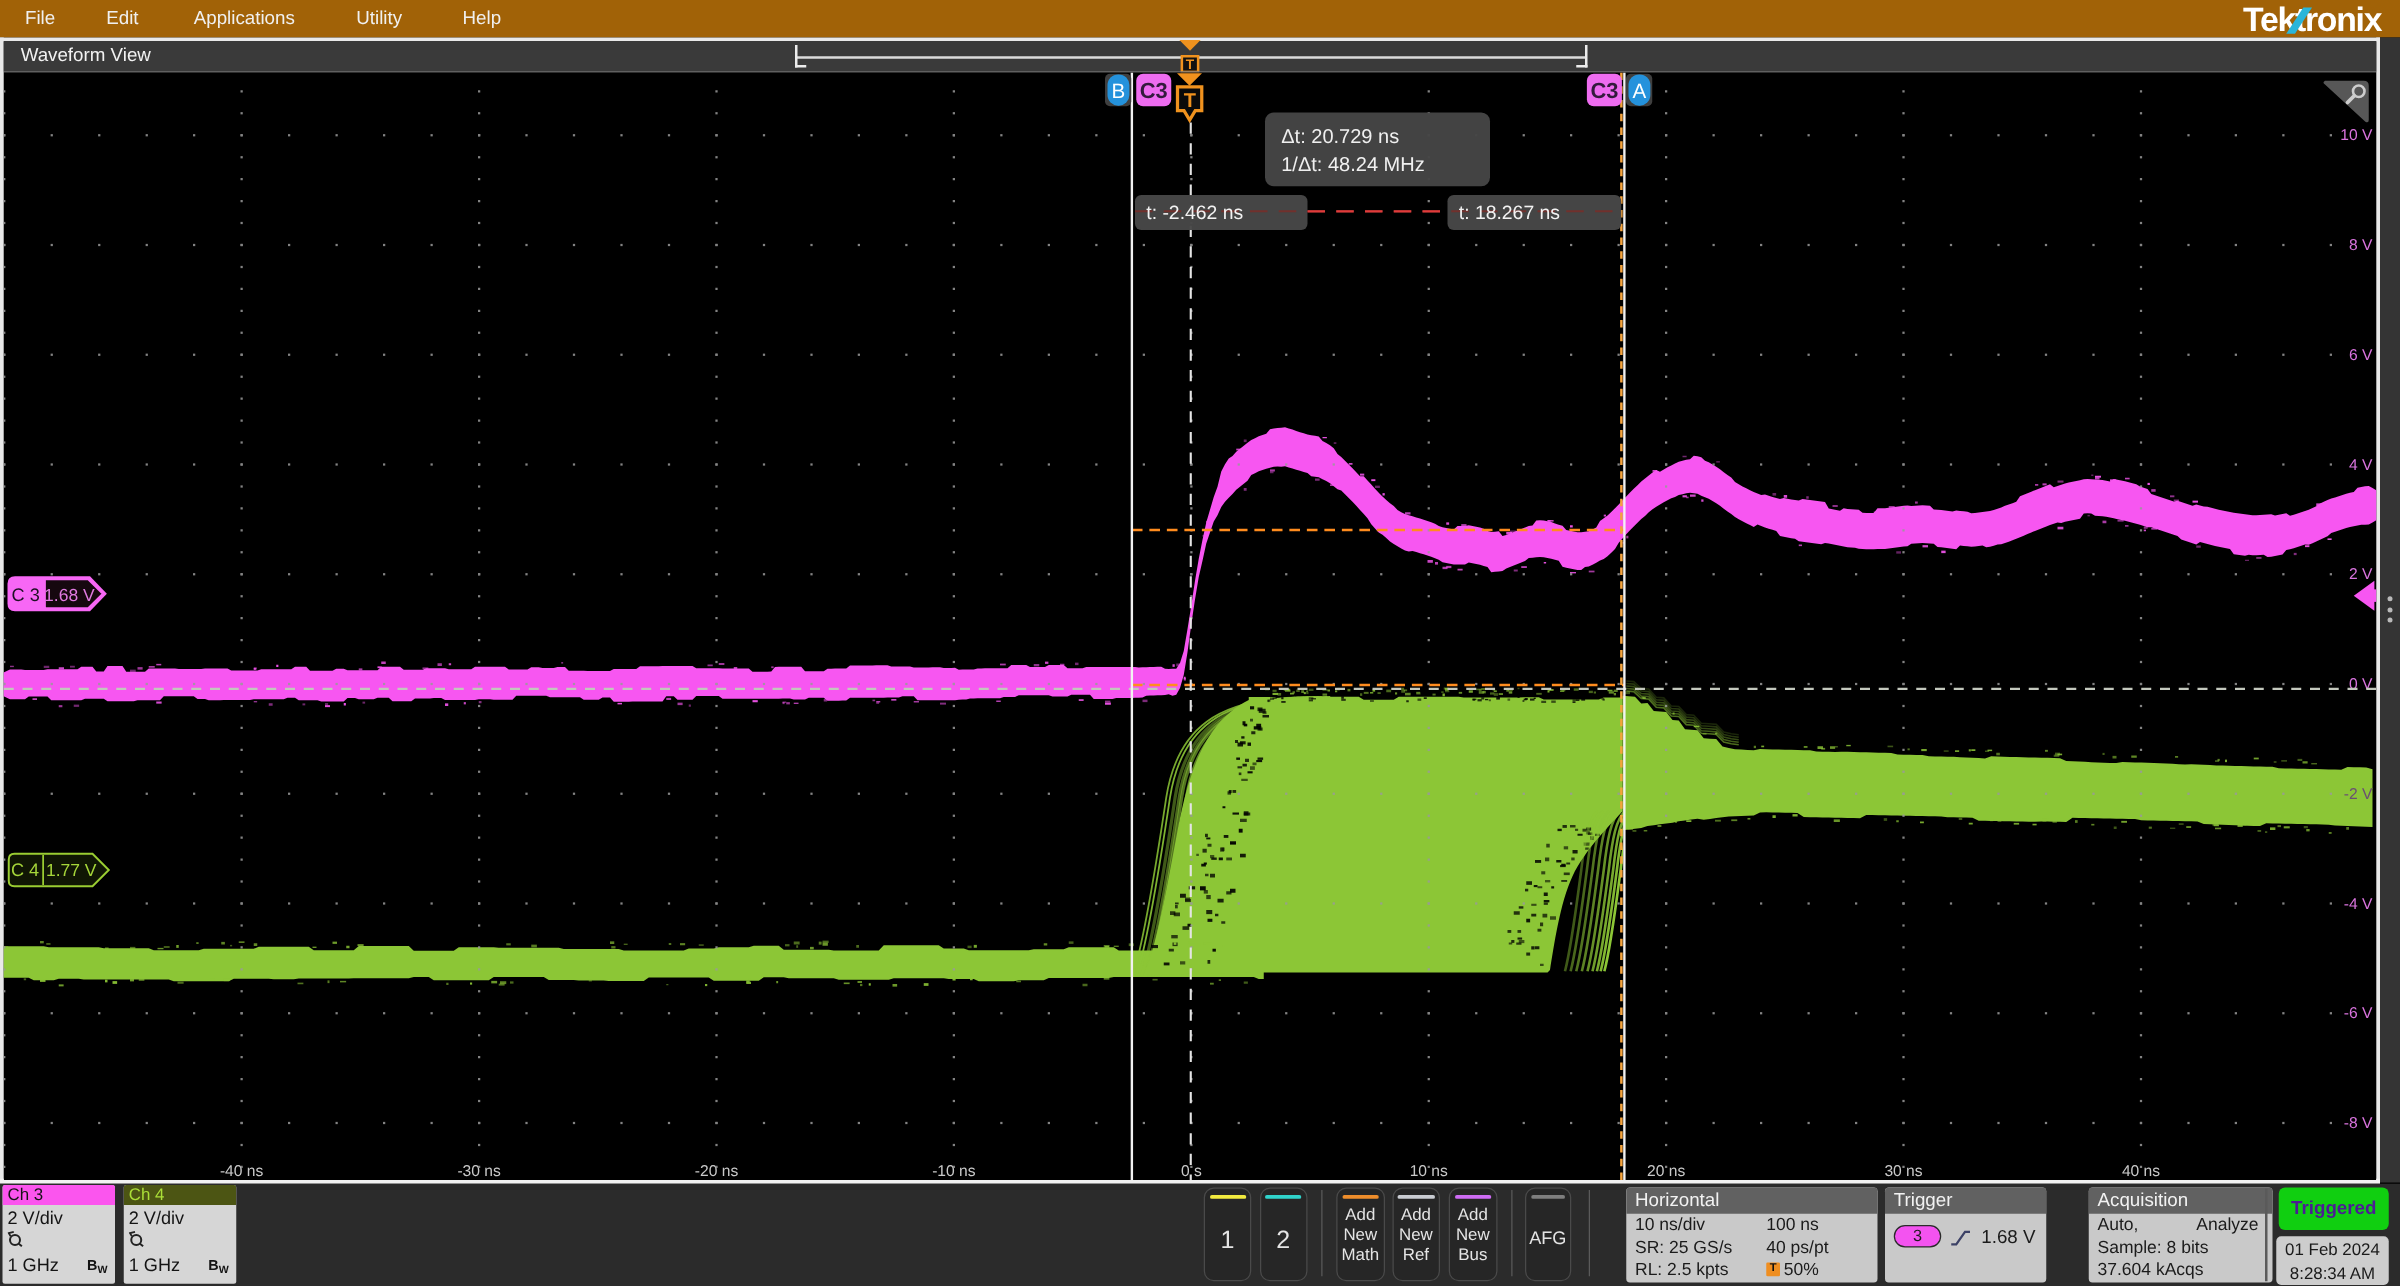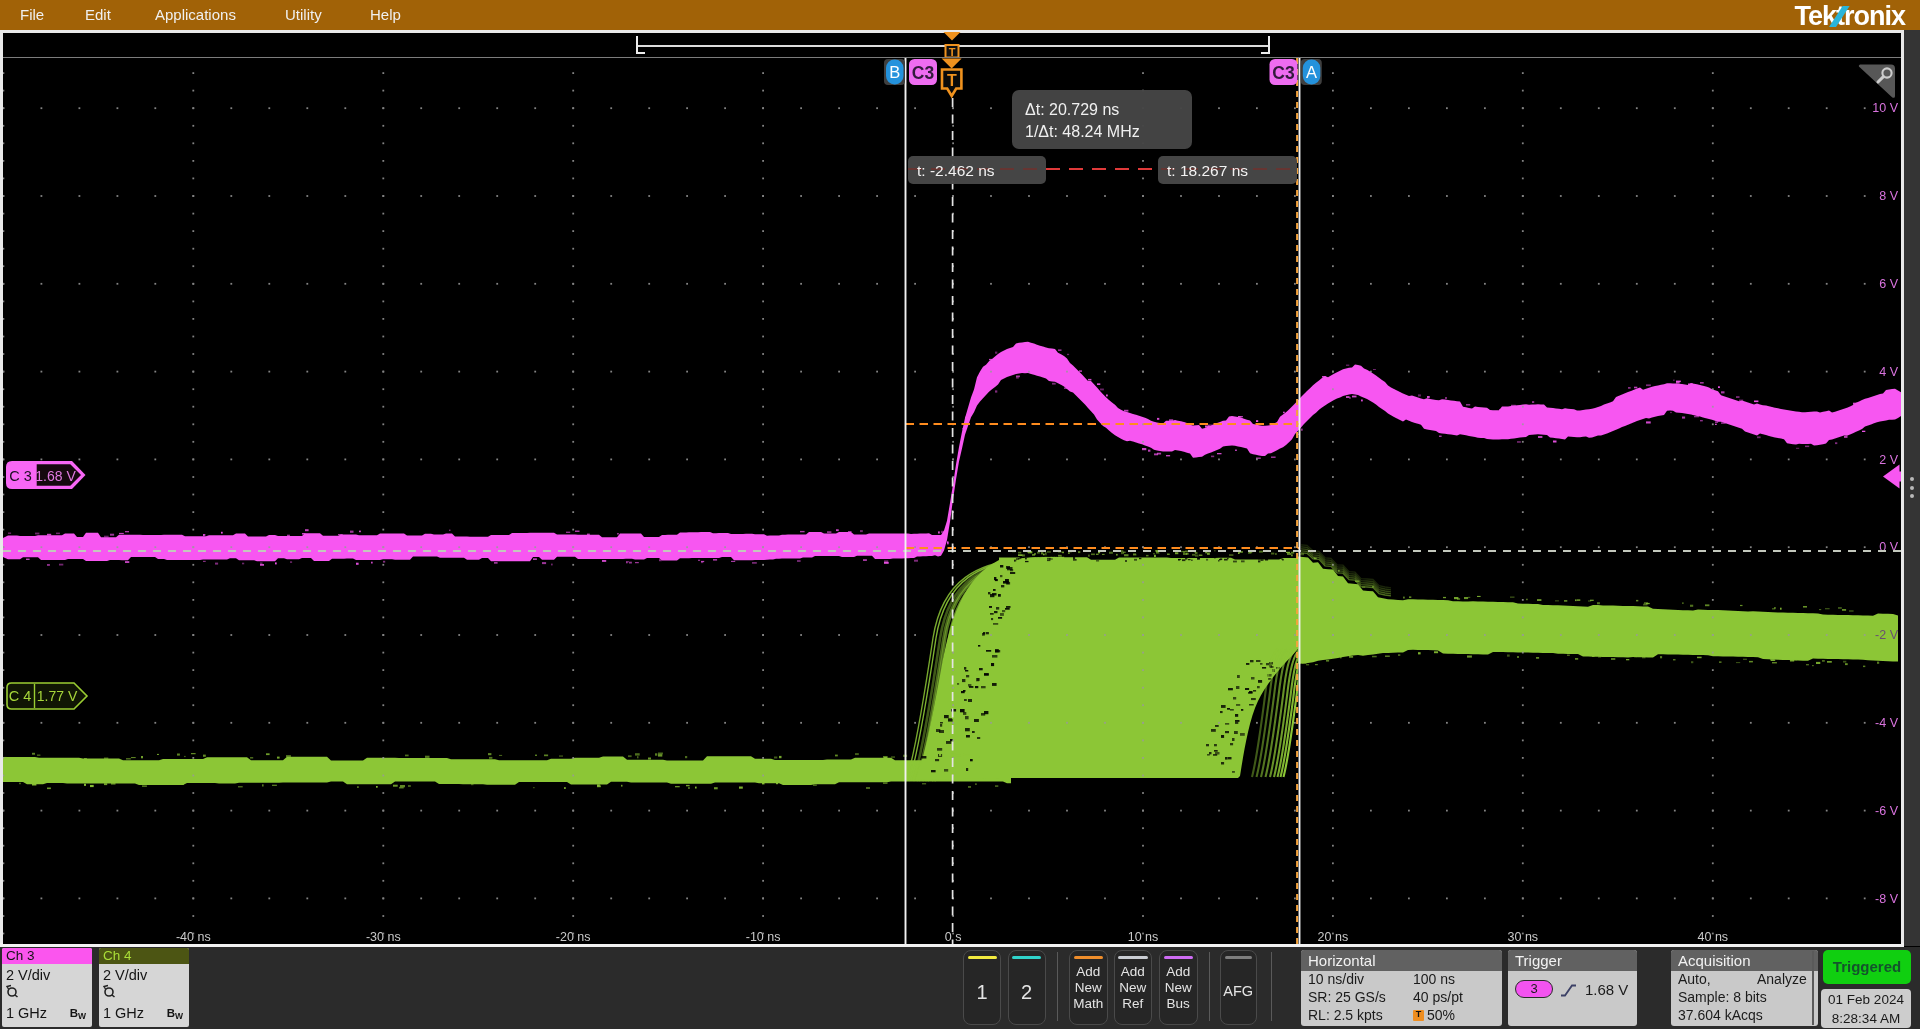--- a/index.html
+++ b/index.html
@@ -27,21 +27,21 @@
 .btn { position:absolute; top:3px; height:75px; background:#262626; border:1.5px solid #4a4a4a;
   border-radius:8px; color:#e4e4e4; text-align:center; }
 .btn .strip { position:absolute; top:5px; left:3.5px; right:3.5px; height:3.5px; border-radius:2px; }
 .vsep { position:absolute; top:5px; width:1.6px; height:69px; background:#5a5a5a; }
 .panel { position:absolute; top:3px; background:#c9c9c9; border-radius:3px; overflow:hidden;
   color:#1b1b1b;margin-left:20px; }
 .panel .phd { height:21.5px; background:#616161; color:#f2f2f2; font-size:15px;
   padding-left:7px; line-height:21px; }
 .panel .prow { position:absolute; font-size:14px; }
 #trg { left:1823px; top:3px; width:88px; height:34px; background:#10cf10; border-radius:5px;
-  color:#14532d; font-weight:bold; font-size:15px; text-align:center; line-height:34px; }
+  color:#4c1d95; font-weight:bold; font-size:15px; text-align:center; line-height:34px; }
 #dtm { left:1821px; top:42px; width:90px; height:39px; background:#cdcdcd; border-radius:4px;
   color:#1a1a1a; font-size:13.5px; text-align:center; line-height:19px; padding-top:1px; }
 #logo { right:15px; top:1px; font-size:27px; font-weight:bold; color:#fff; letter-spacing:-1px; }
 #kslash { left:1829px; top:6px; width:6.5px; height:21px; background:#2ab5d9; transform:skewX(-33deg); transform-origin:bottom left; }
 .dot3 { width:4px; height:4px; border-radius:50%; background:#b9b9b9; left:1909.5px; }
 </style></head><body>
 <div id="app">
   <div class="abs" id="menubar">
     <span class="mi" style="left:20px">File</span>
     <span class="mi" style="left:85px">Edit</span>
@@ -52,20 +52,23 @@
     <span class="abs" id="kslash"></span>
   </div>
   <div class="abs" id="rightstrip"></div>
   <div class="abs dot3" style="top:477px"></div>
   <div class="abs dot3" style="top:485.5px"></div>
   <div class="abs dot3" style="top:494px"></div>
   <div class="abs" id="panelTop"></div>
     <div class="abs" id="panelL"></div>
   <div class="abs" id="panelR"></div>
     <div class="abs" id="panelB"></div>
+  <div class="abs" id="titlebar">
+      <span class="t">Waveform View</span>
+    </div>
   <div class="abs" id="ovtrack"></div>
   <div class="abs brk" style="left:636px"></div>
   <div class="abs brkc" style="left:636px; top:51.5px; width:9px"></div>
   <div class="abs brk" style="left:1268px"></div>
   <div class="abs brkc" style="left:1261px; top:51.5px; width:9px"></div>
   <svg class="abs" style="left:942px; top:32px" width="20" height="26">
     <polygon points="1.5,0 18.5,0 10,8.5" fill="#f0921e"></polygon>
     <rect x="3.5" y="13" width="13" height="12.5" fill="#111" stroke="#f0921e" stroke-width="2"></rect>
     <text x="10" y="23.5" text-anchor="middle" font-size="11" font-weight="bold" fill="#f0921e" font-family="Liberation Sans, sans-serif">T</text>
   </svg>

